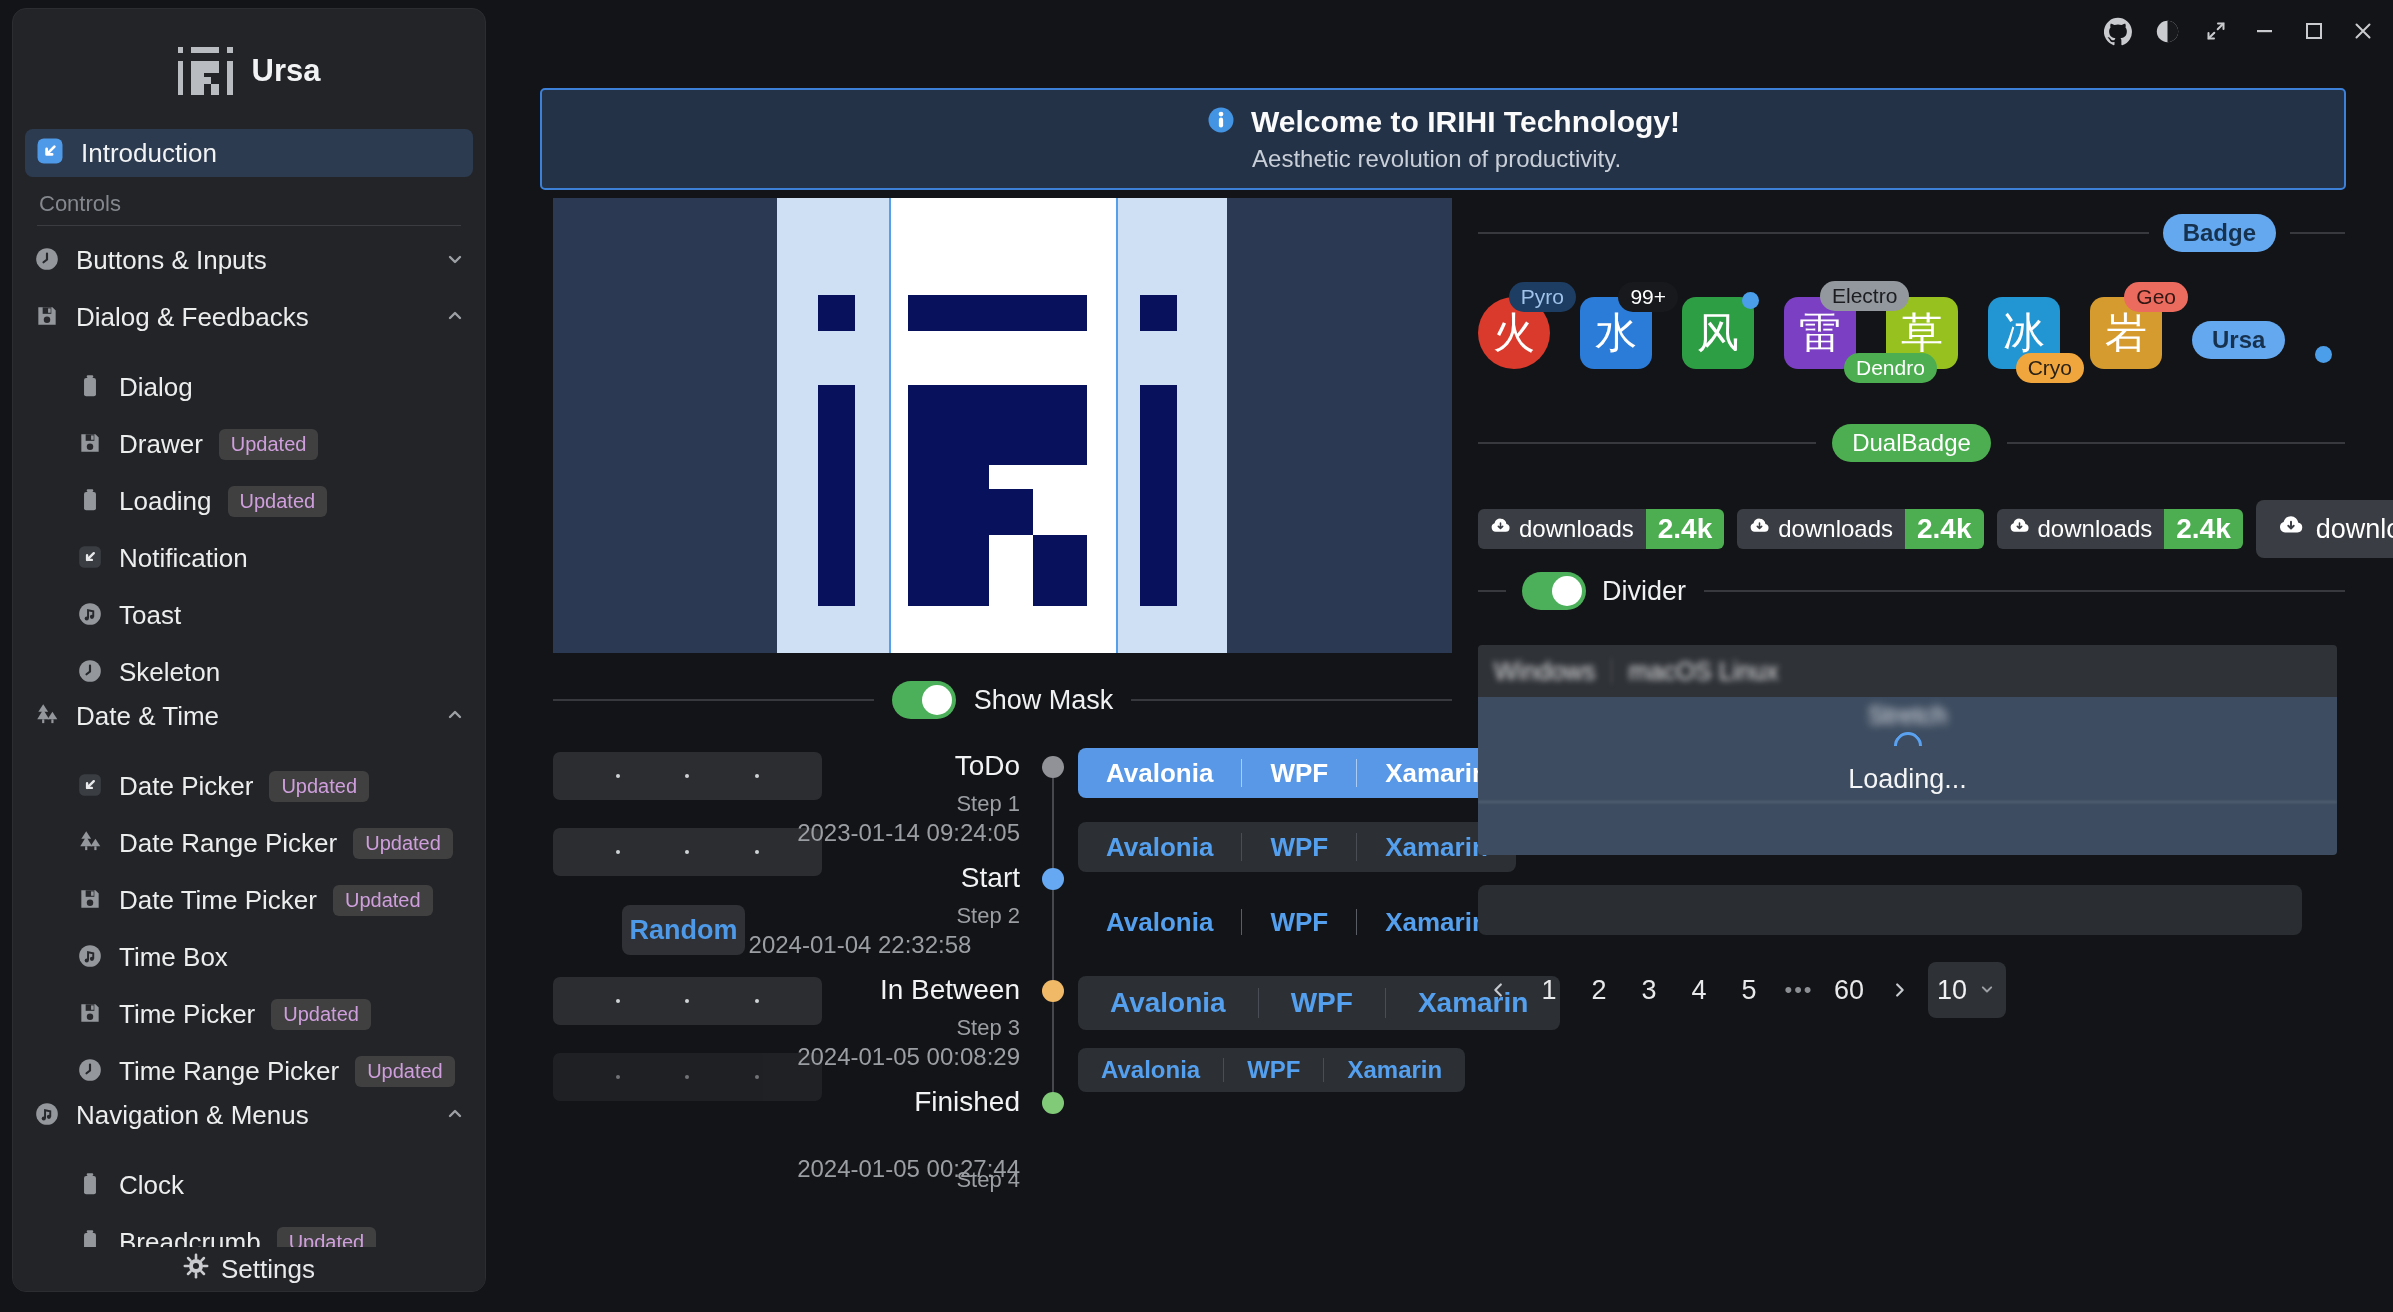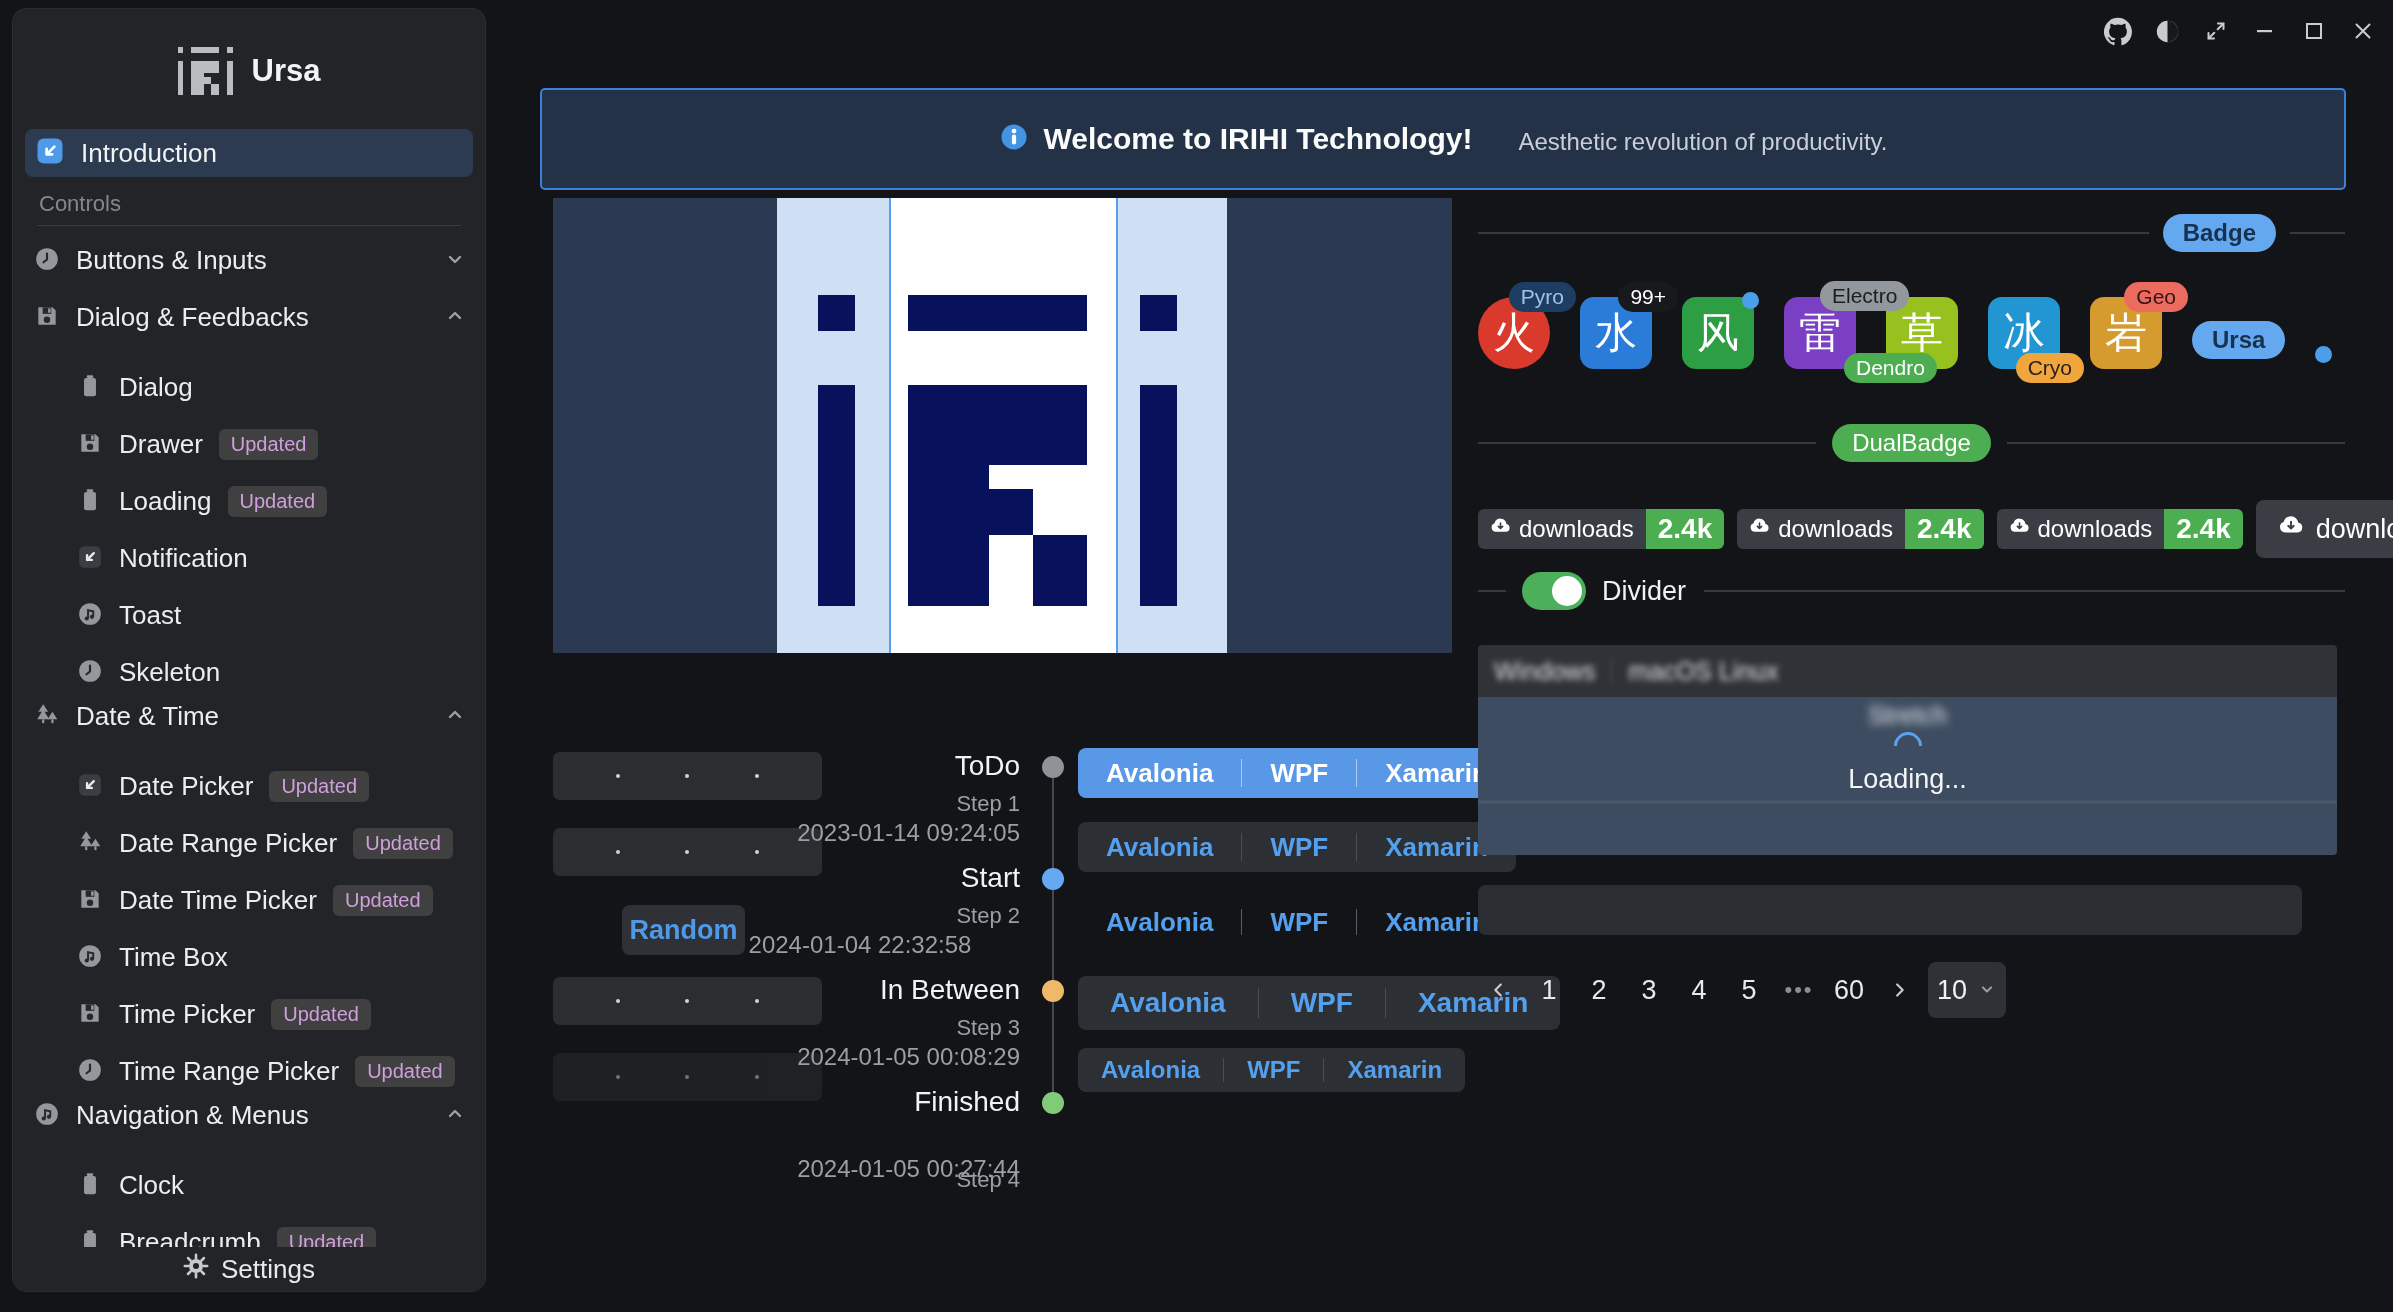--- a/index.html
+++ b/index.html
@@ -21,21 +21,21 @@
   .nav-row .chev{margin-left:auto;margin-right:18px;}
   .upd{background:#404040;color:#cf9fdd;font-size:20px;border-radius:6px;padding:4px 12px;}
   .settings{position:absolute;left:0;right:0;bottom:0;height:44px;background:#222428;display:flex;align-items:center;justify-content:center;gap:12px;font-size:26px;color:#e8e9ea;z-index:5;}
 
   
   .winctl{position:absolute;left:2104px;top:12px;height:38px;display:flex;align-items:center;gap:21px;}
   .winctl .wbtn{width:28px;height:28px;display:flex;align-items:center;justify-content:center;}
 
   
   .banner{position:absolute;left:540px;top:88px;width:1806px;height:102px;box-sizing:border-box;background:#243247;border:2px solid #3c80d8;border-radius:5px;display:flex;align-items:center;justify-content:center;}
-  .banner-inner{display:flex;flex-direction:row;}
+  .banner-inner{display:flex;flex-direction:column;}
   .banner-row{display:flex;align-items:center;gap:15px;}
   .banner-title{font-size:30px;font-weight:bold;color:#fbfbfc;}
   .banner-sub{font-size:24px;color:#c9cfd8;margin-left:46px;margin-top:6px;}
 
   
   .logo-panel{position:absolute;left:553px;top:198px;width:899px;height:455px;background:#2b3a52;overflow:hidden;}
   .lp-white{position:absolute;left:224px;top:0;width:450px;height:455px;background:#ffffff;}
   .lp-mask{position:absolute;top:0;height:455px;background:#cfe0f5;}
   .lp-line{position:absolute;top:0;height:455px;width:2px;background:#55a0e8;}
   .logo-big{position:absolute;left:265px;top:97px;width:359px;height:311px;}
@@ -403,20 +403,28 @@
         <div style="left:90px;top:0px;width:179px;height:36px;background:#07115c;"></div>
         <div style="left:90px;top:90px;width:179px;height:80px;background:#07115c;"></div>
         <div style="left:90px;top:90px;width:81px;height:221px;background:#07115c;"></div>
         <div style="left:171px;top:194px;width:44px;height:46px;background:#07115c;"></div>
         <div style="left:215px;top:240px;width:54px;height:71px;background:#07115c;"></div>
         <div style="left:322px;top:0px;width:37px;height:36px;background:#07115c;"></div>
         <div style="left:322px;top:90px;width:37px;height:221px;background:#07115c;"></div>
       </div>
   </div>
 
+  <div class="showmask">
+    <div class="hline"></div>
+    <div class="toggle">
+        <div class="knob"></div>
+      </div>
+    <div class="toggle-lbl">Show Mask</div>
+    <div class="hline"></div>
+  </div>
 
   <div class="dinput" style="top:752px;">
       <span class="dot"></span>
       <span class="dot"></span>
       <span class="dot"></span>
     </div>
   <div class="dinput" style="top:828px;">
       <span class="dot"></span>
       <span class="dot"></span>
       <span class="dot"></span>

